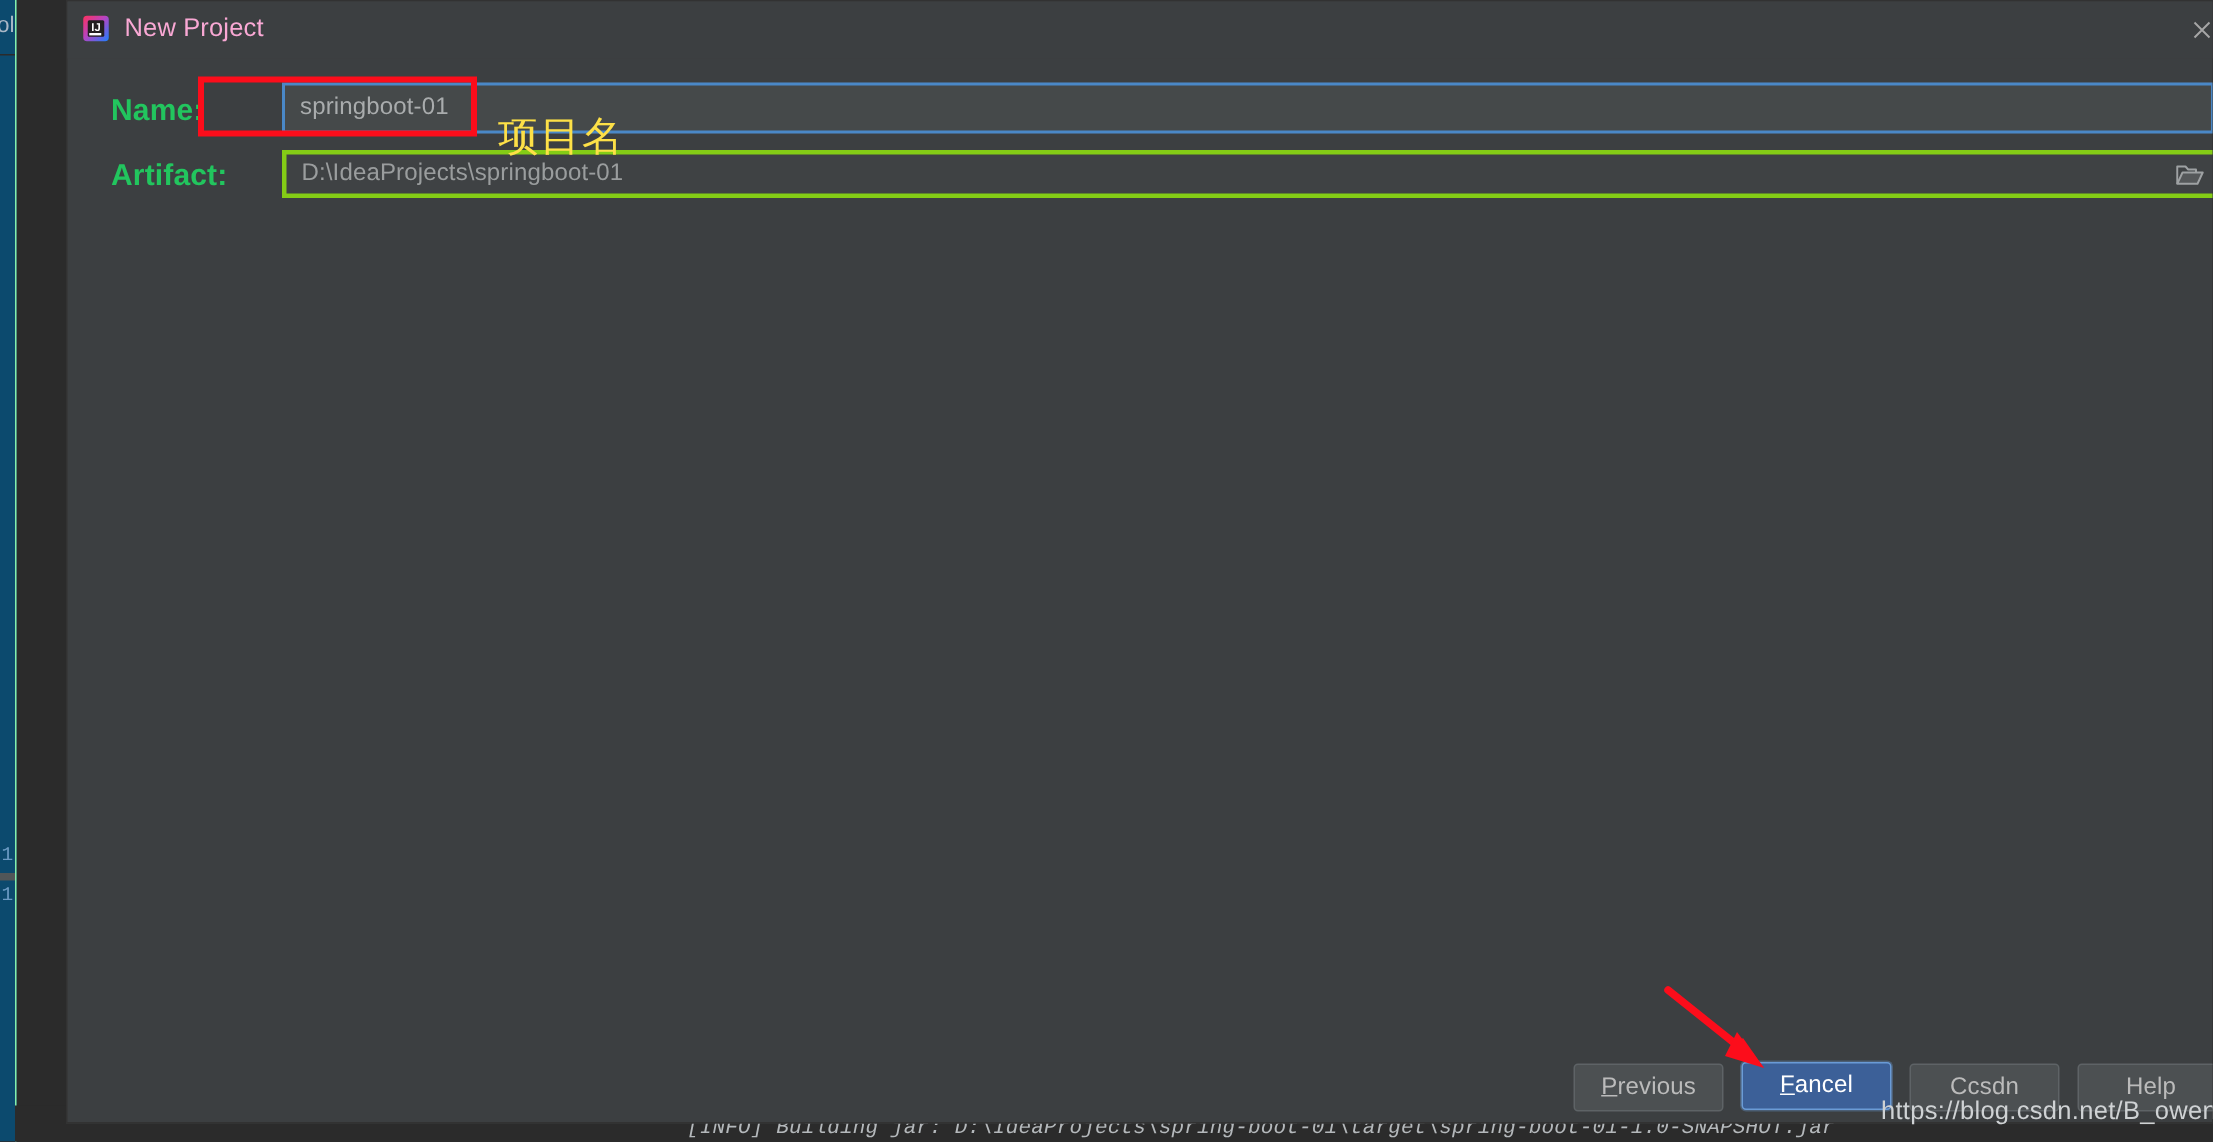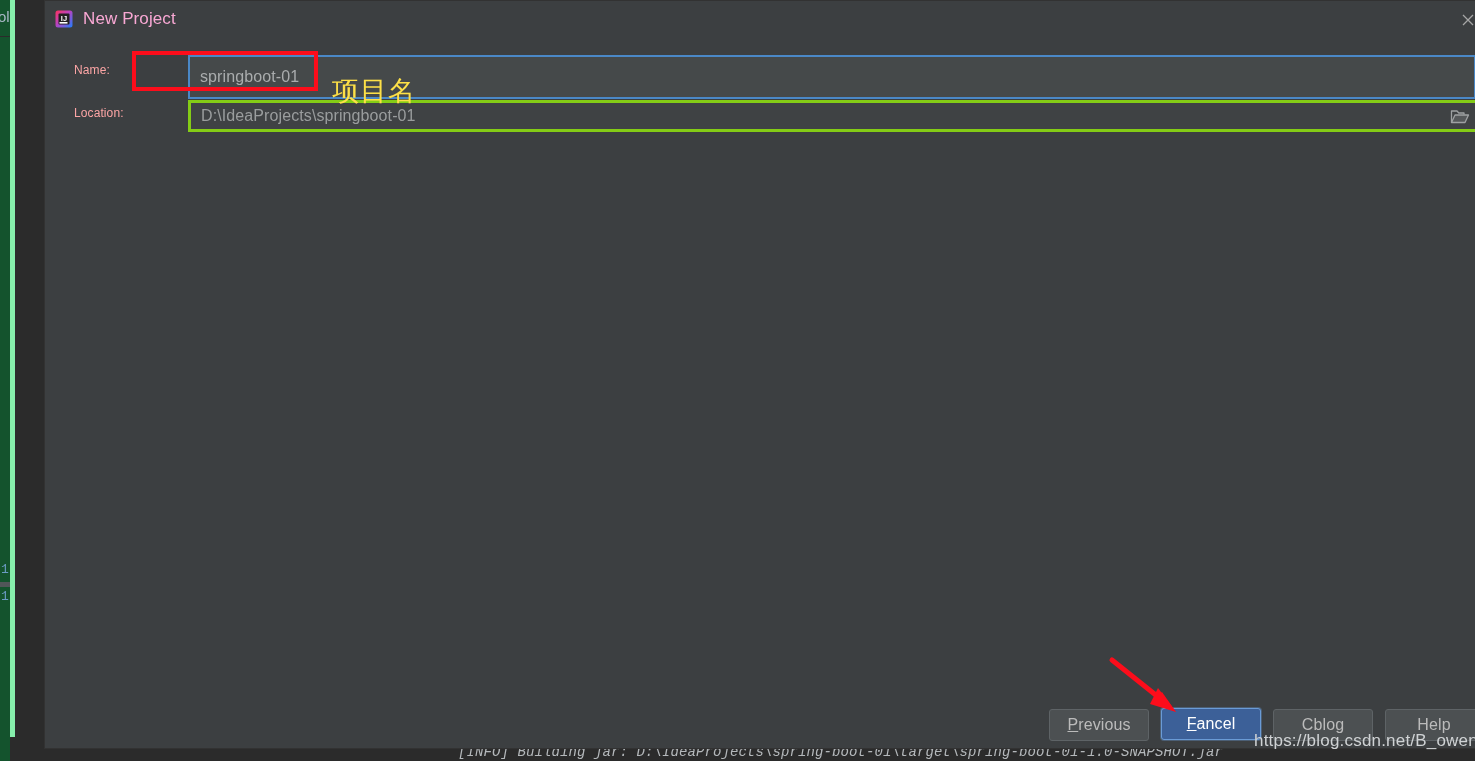--- a/index.html
+++ b/index.html
@@ -19,22 +19,22 @@
   #ide-backdrop {
     position: absolute;
     left: 0; top: 0;
     width: 1475px; height: 761px;
     background: #2b2b2b;
   }
   .bg-left-strip {
     position: absolute;
     left: 0; top: 0;
     width: 10px; height: 761px;
-    background: #14532d;
-    border-right: 5px solid #86efac;
+    background: #0c4a6e;
+    border-right: 1px solid #86efac;
   }
   .bg-left-text {
     position: absolute;
     left: -2px; top: 8px;
     font-size: 15px;
     color: #a9b7c6;
     letter-spacing: 0px;
   }
   .bg-left-divider {
     position: absolute;
@@ -119,42 +119,43 @@
     display: flex;
     align-items: center;
     justify-content: center;
     cursor: pointer;
   }
   .close-btn svg { display: block; }
 
   
   .row-label {
     position: absolute;
-    font-size: 12px;
-    color: #fca5a5;
-    letter-spacing: 0.1px;
+    font-size: 20px;
+    color: #22c55e;
+    letter-spacing: 0.1px;
+    font-weight: bold;
   }
   #label-name { left: 29px; top: 62px; }
   #label-location { left: 29px; top: 105px; }
 
   .text-input {
     position: absolute;
     box-sizing: border-box;
     background: #45494a;
     color: #a9acad;
     font-size: 16px;
     padding: 0 10px;
     letter-spacing: 0.1px;
     outline: none;
   }
   #input-name {
     left: 143px;
     top: 54px;
     width: 1288px;
-    height: 44px;
+    height: 34px;
     border: 2px solid #4a88c7;
     background: #45494a;
     color: #a9acad;
   }
   #input-location {
     left: 143px;
     top: 99px;
     width: 1308px;
     height: 32px;
     border: 3px solid #84cc16;
@@ -313,41 +314,41 @@
     <div class="close-btn">
       <svg width="16" height="16" viewBox="0 0 16 16">
         <path d="M3 3 L13 13 M13 3 L3 13" stroke="#a6a6a6" stroke-width="1.3" fill="none"></path>
       </svg>
     </div>
   </div>
 
   <div class="row-label" id="label-name">Name:</div>
   <input class="text-input" id="input-name" type="text" value="springboot-01" style="">
 
-  <div class="row-label" id="label-location">Location:</div>
+  <div class="row-label" id="label-location">Artifact:</div>
   <input class="text-input" id="input-location" type="text" value="D:\IdeaProjects\springboot-01" style="">
   <div id="browse-btn">
     <svg width="20" height="17" viewBox="0 0 20 17">
       <path d="M1.5 14.5 L1.5 3 L7 3 L8.8 5 L14 5 L14 6.6" fill="none" stroke="#9ea1a3" stroke-width="1.3" stroke-linejoin="round"></path>
       <path d="M1.5 14.5 L5 7 L18.5 7 L15 14.5 Z" fill="#55585a" stroke="#9ea1a3" stroke-width="1.3" stroke-linejoin="round"></path>
     </svg>
   </div>
 
 
   <div class="btn btn-normal" id="btn-previous">
     <span class="mnemonic">P</span>
       <span>revious</span>
   </div>
   <div class="btn btn-default" id="btn-finish">
     <span class="mnemonic">F</span>
       <span>ancel</span>
   </div>
   <div class="btn btn-normal" id="btn-cancel">
     <span>C</span>
-      <span>blog</span>
+      <span>csdn</span>
   </div>
   <div class="btn btn-normal" id="btn-help">
     <span>H</span>
       <span>elp</span>
   </div>
 
 </div>
 
 <div id="annotation-box"></div>
 <div id="annotation-text">项目名</div>

